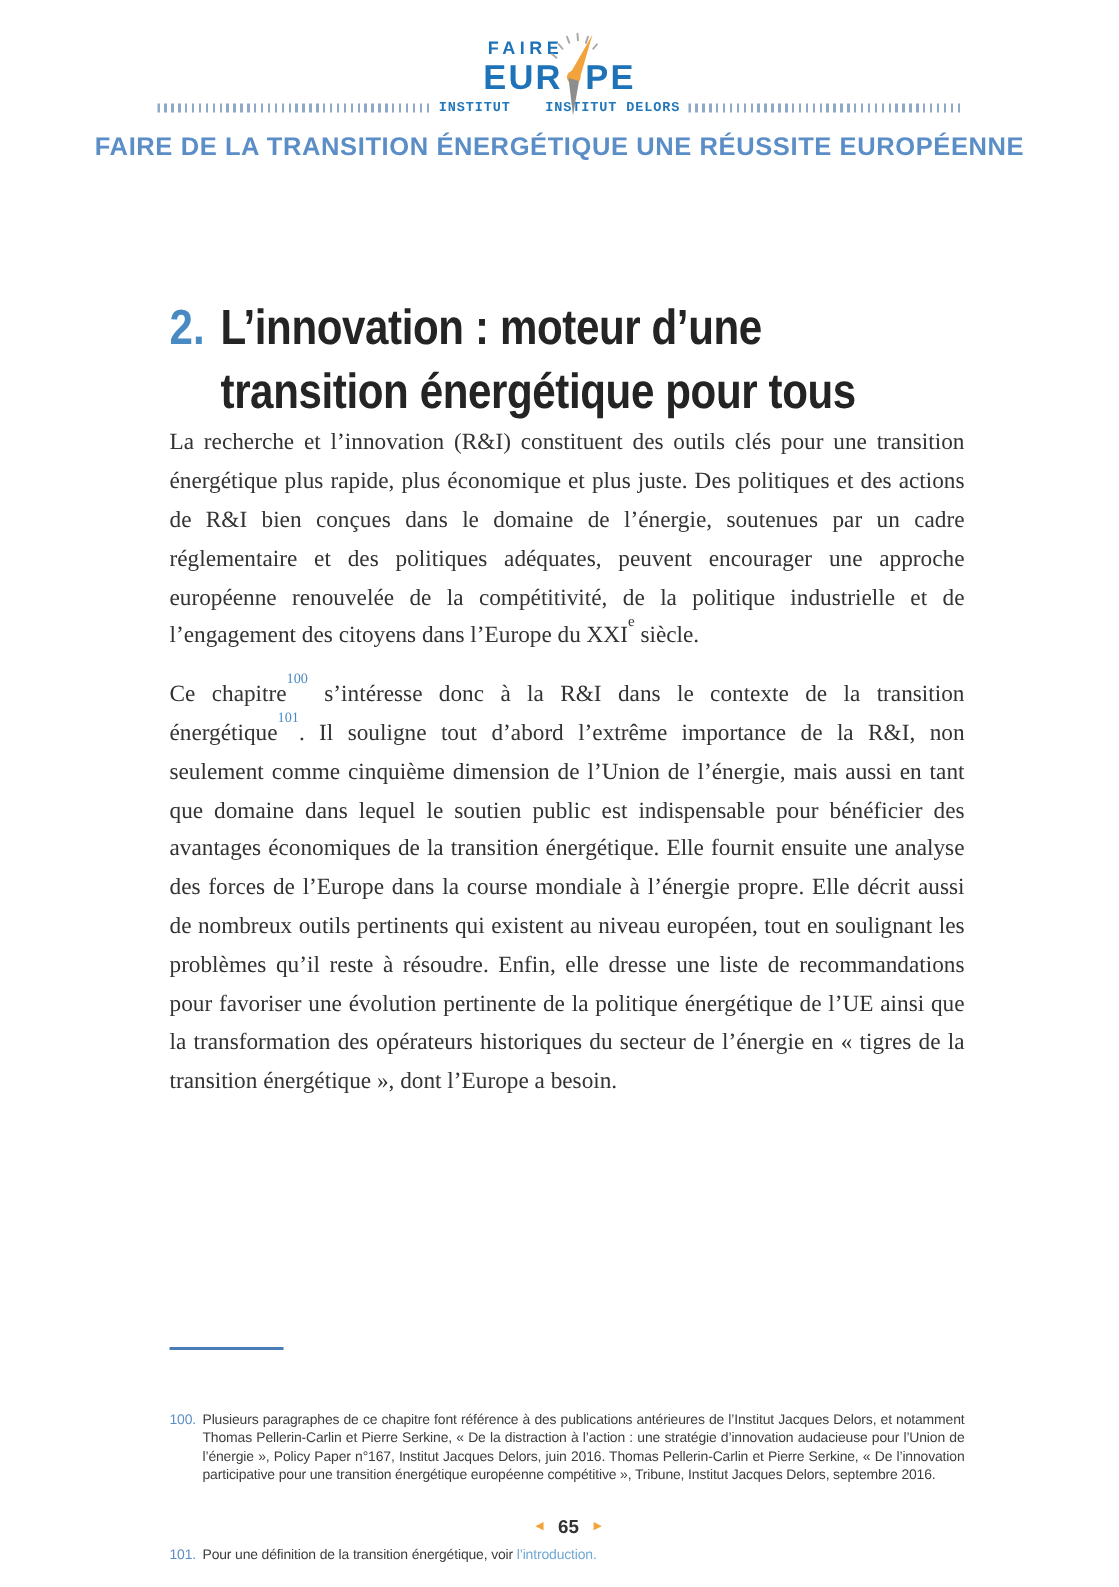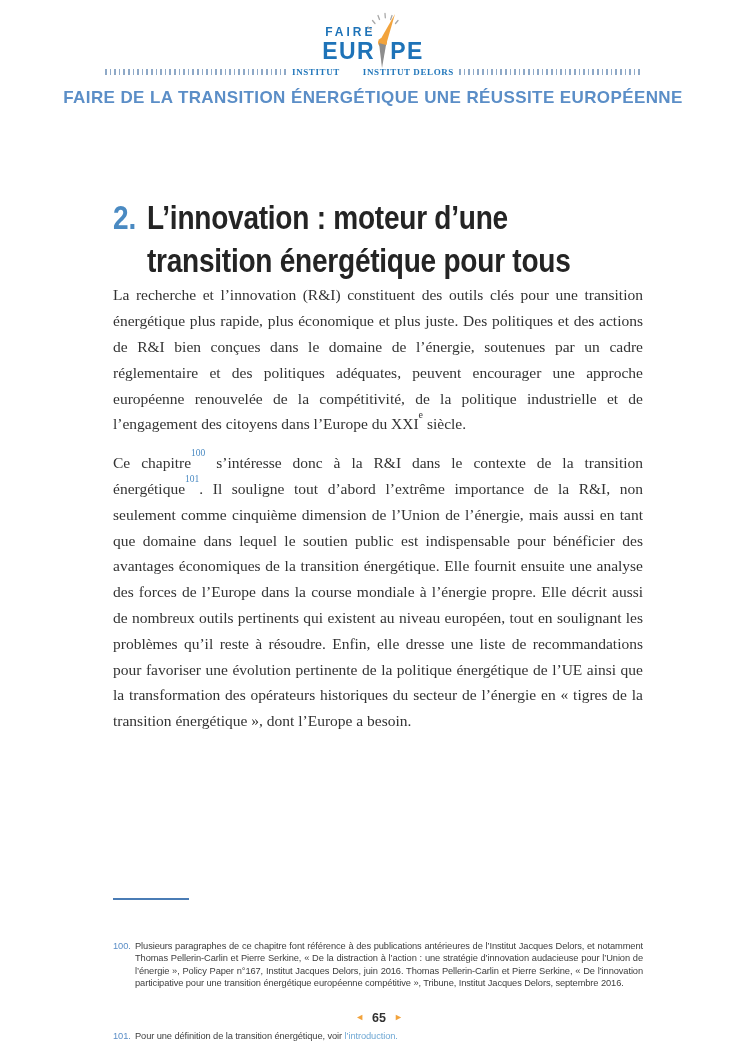--- a/index.html
+++ b/index.html
@@ -15,41 +15,41 @@
   .header{padding-top:26px;text-align:center;}
   .logo-inner{position:relative;width:max-content;margin:0 auto;}
   .logo-notre{
     font-family:"Liberation Sans", sans-serif;font-weight:700;
     color:#1e73b8;font-size:12px;letter-spacing:3px;
     text-align:left;margin-left:3px;line-height:1;
   }
   .logo-europe{
     font-family:"Liberation Sans", sans-serif;font-weight:700;
     color:#1e73b8;font-size:23px;letter-spacing:1.5px;line-height:1.15;
-    display:flex;align-items:flex-start;justify-content:center;
+    display:flex;align-items:center;justify-content:center;
   }
   .logo-dot{
     width:9px;height:9px;border-radius:50%;
     background:#f2a33c;display:inline-block;margin:0 3px;
     position:relative;
   }
   .needle{
     position:absolute;left:50%;top:-26px;margin-left:-20px;
     width:40px;height:62px;overflow:visible;z-index:3;pointer-events:none;
   }
   .dotted-row{
     display:flex;align-items:center;
     padding:0 105px;margin-top:3px;height:9px;
   }
   .dots{
     flex:1;height:6px;align-self:center;
     background:repeating-linear-gradient(90deg,#8fa9c7 0 1.6px,transparent 1.6px 4.6px);
   }
   .institut-label{
-    font-family:Liberation Serif, serif;font-weight:700;
+    font-family:Liberation Mono, monospace;font-weight:700;
     font-size:9px;color:#2277bb;letter-spacing:0.6px;
     padding:0 5px;white-space:nowrap;
   }
   .needle-gap{width:13px;}
   .page-header-title{
     margin-top:12px;
     font-family:"Liberation Sans", sans-serif;font-weight:700;
     font-size:17px;color:#5b8ec7;letter-spacing:0.4px;
   }
   

